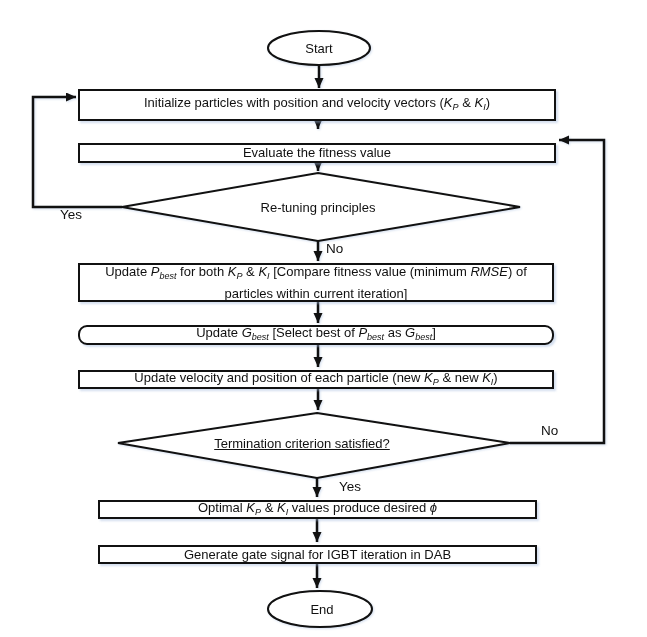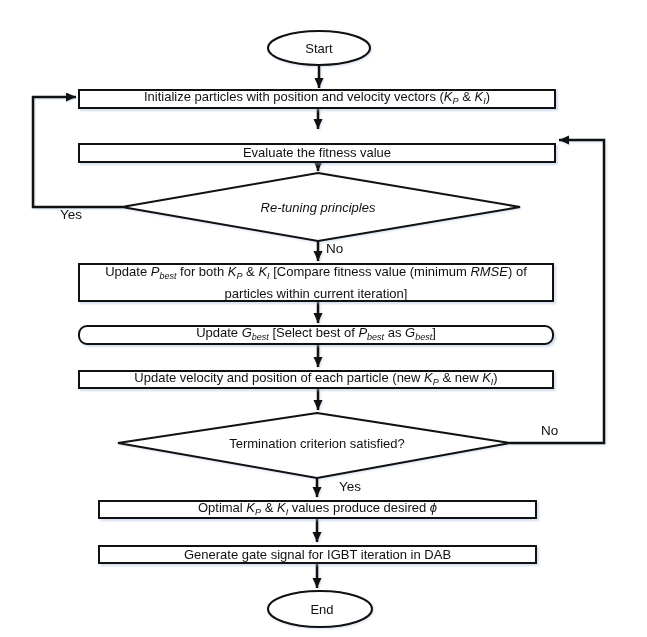--- a/index.html
+++ b/index.html
@@ -66,21 +66,21 @@
     <line x1="318" y1="389" x2="318" y2="410" stroke="#111" stroke-width="2.5" marker-end="url(#ah)"></line>
     <line x1="317" y1="478" x2="317" y2="497" stroke="#111" stroke-width="2.5" marker-end="url(#ah)"></line>
     <line x1="317" y1="519" x2="317" y2="542" stroke="#111" stroke-width="2.5" marker-end="url(#ah)"></line>
     <line x1="317" y1="564" x2="317" y2="588" stroke="#111" stroke-width="2.5" marker-end="url(#ah)"></line>
 
     <polyline points="122,207 33,207 33,97 76,97" fill="none" stroke="#111" stroke-width="2.5" marker-end="url(#ah)"></polyline>
 
     <polyline points="510,443 604,443 604,140 559,140" fill="none" stroke="#111" stroke-width="2.5" marker-end="url(#ah)"></polyline>
   </svg>
 
-  <div class="node" style="left:78px;top:89px;width:478px;height:20px;">
+  <div class="node" style="left:78px;top:89px;width:478px;height:32px;">
       <span><span>Initialize particles with position and velocity vectors (</span><span class="seg-i">K</span><span class="seg-sub">P</span><span> &amp; </span><span class="seg-i">K</span><span class="seg-sub">I</span><span>)</span></span>
     </div>
 
   <div class="node" style="left:78px;top:130px;width:478px;height:20px;margin-top:13px;">
       <span><span>Evaluate the fitness value</span></span>
     </div>
 
   <div class="node multiline" style="left:78px;top:263px;width:476px;height:39px;">
       <span><span>Update </span><span class="seg-i">P</span><span class="seg-sub">best</span><span> for both </span><span class="seg-i">K</span><span class="seg-sub">P</span><span> &amp; </span><span class="seg-i">K</span><span class="seg-sub">I</span><span> [Compare fitness value (minimum </span><span class="seg-i">RMSE</span><span>) of particles within current iteration]</span></span>
     </div>
@@ -97,24 +97,24 @@
       <span><span>Optimal </span><span class="seg-i">K</span><span class="seg-sub">P</span><span> &amp; </span><span class="seg-i">K</span><span class="seg-sub">I</span><span> values produce desired </span><span class="seg-i">ϕ</span></span>
     </div>
 
   <div class="node" style="left:98px;top:545px;width:439px;height:19px;">
       <span><span>Generate gate signal for IGBT iteration in DAB</span></span>
     </div>
 
   <div class="shape-label" style="left:269px;top:38px;width:100px;height:20px;">Start</div>
   <div class="shape-label" style="left:270px;top:599px;width:104px;height:20px;">End</div>
 
-  <div class="shape-label" style="left:168px;top:197px;width:300px;height:20px;font-style:italic;">
+  <div class="shape-label" style="left:168px;top:197px;width:300px;height:20px;">
       <span><span>Re-tuning principles</span></span>
     </div>
-  <div class="shape-label" style="left:167px;top:433px;width:300px;height:20px;">
+  <div class="shape-label" style="left:152px;top:433px;width:300px;height:20px;text-decoration:underline;">
       <span><span>Termination criterion satisfied?</span></span>
     </div>
 
   <div class="edge-label" style="left:60px;top:207px;">Yes</div>
   <div class="edge-label" style="left:326px;top:241px;">No</div>
   <div class="edge-label" style="left:339px;top:479px;">Yes</div>
   <div class="edge-label" style="left:541px;top:423px;">No</div>
 
 </div>
 

